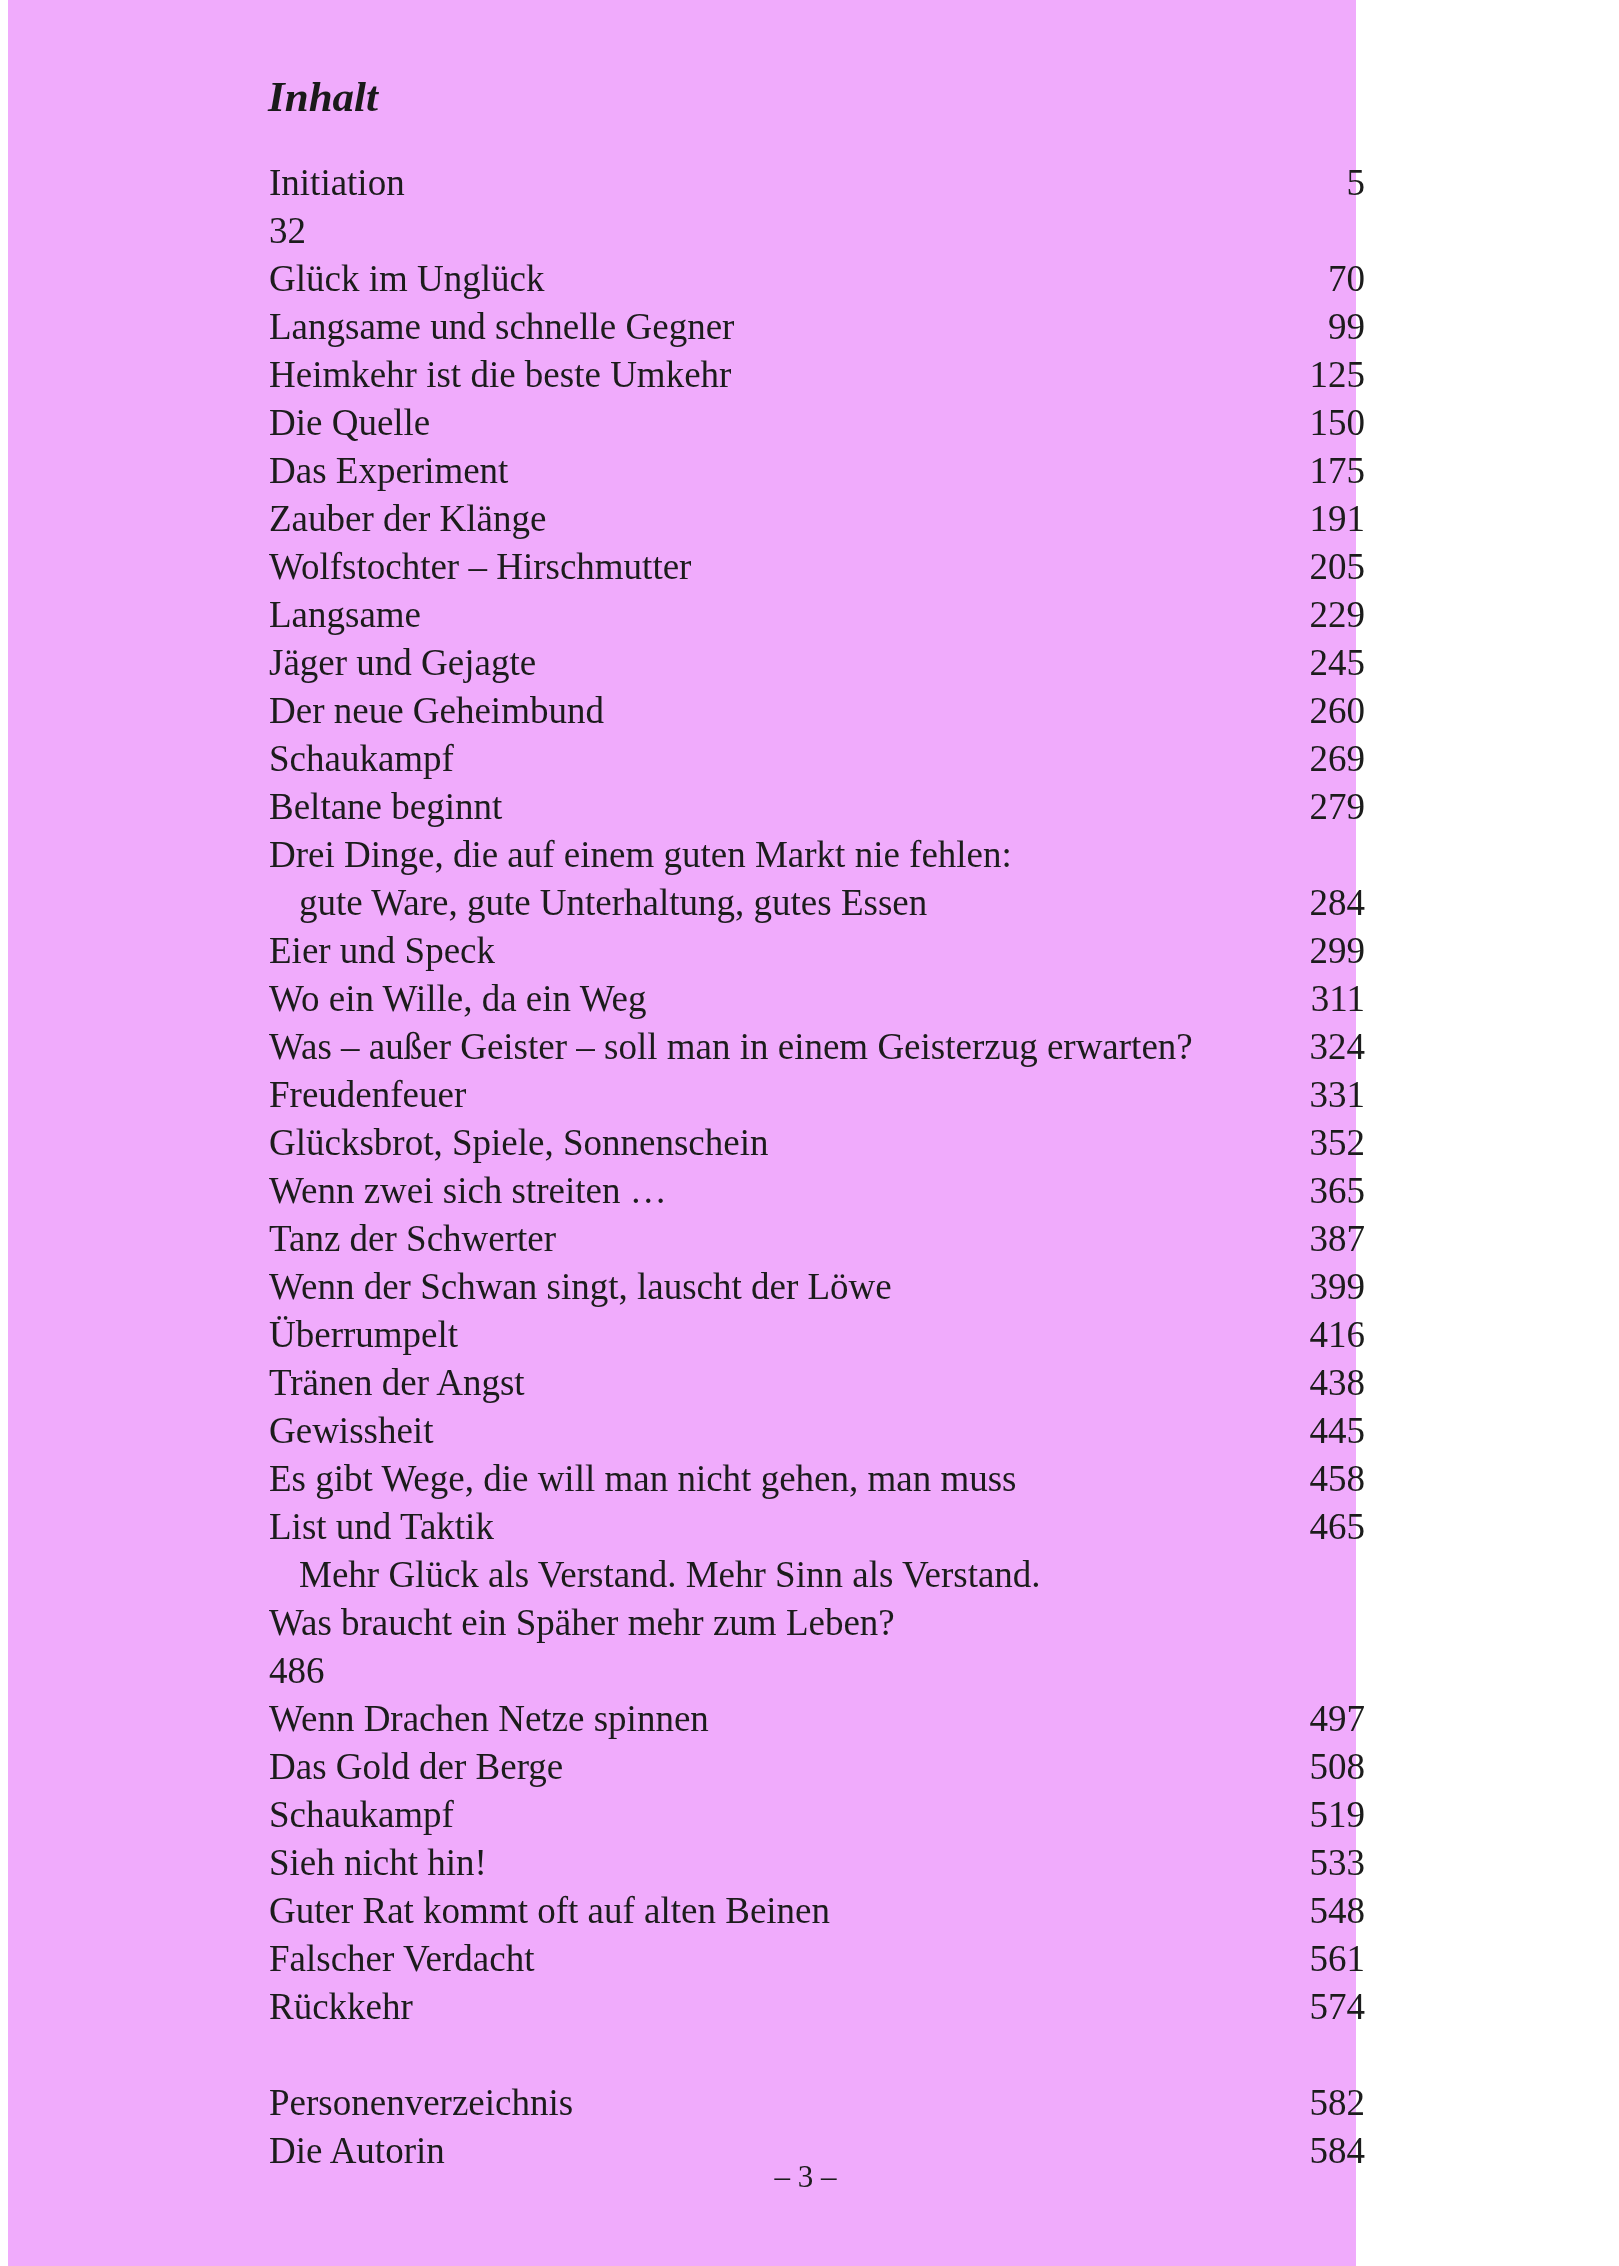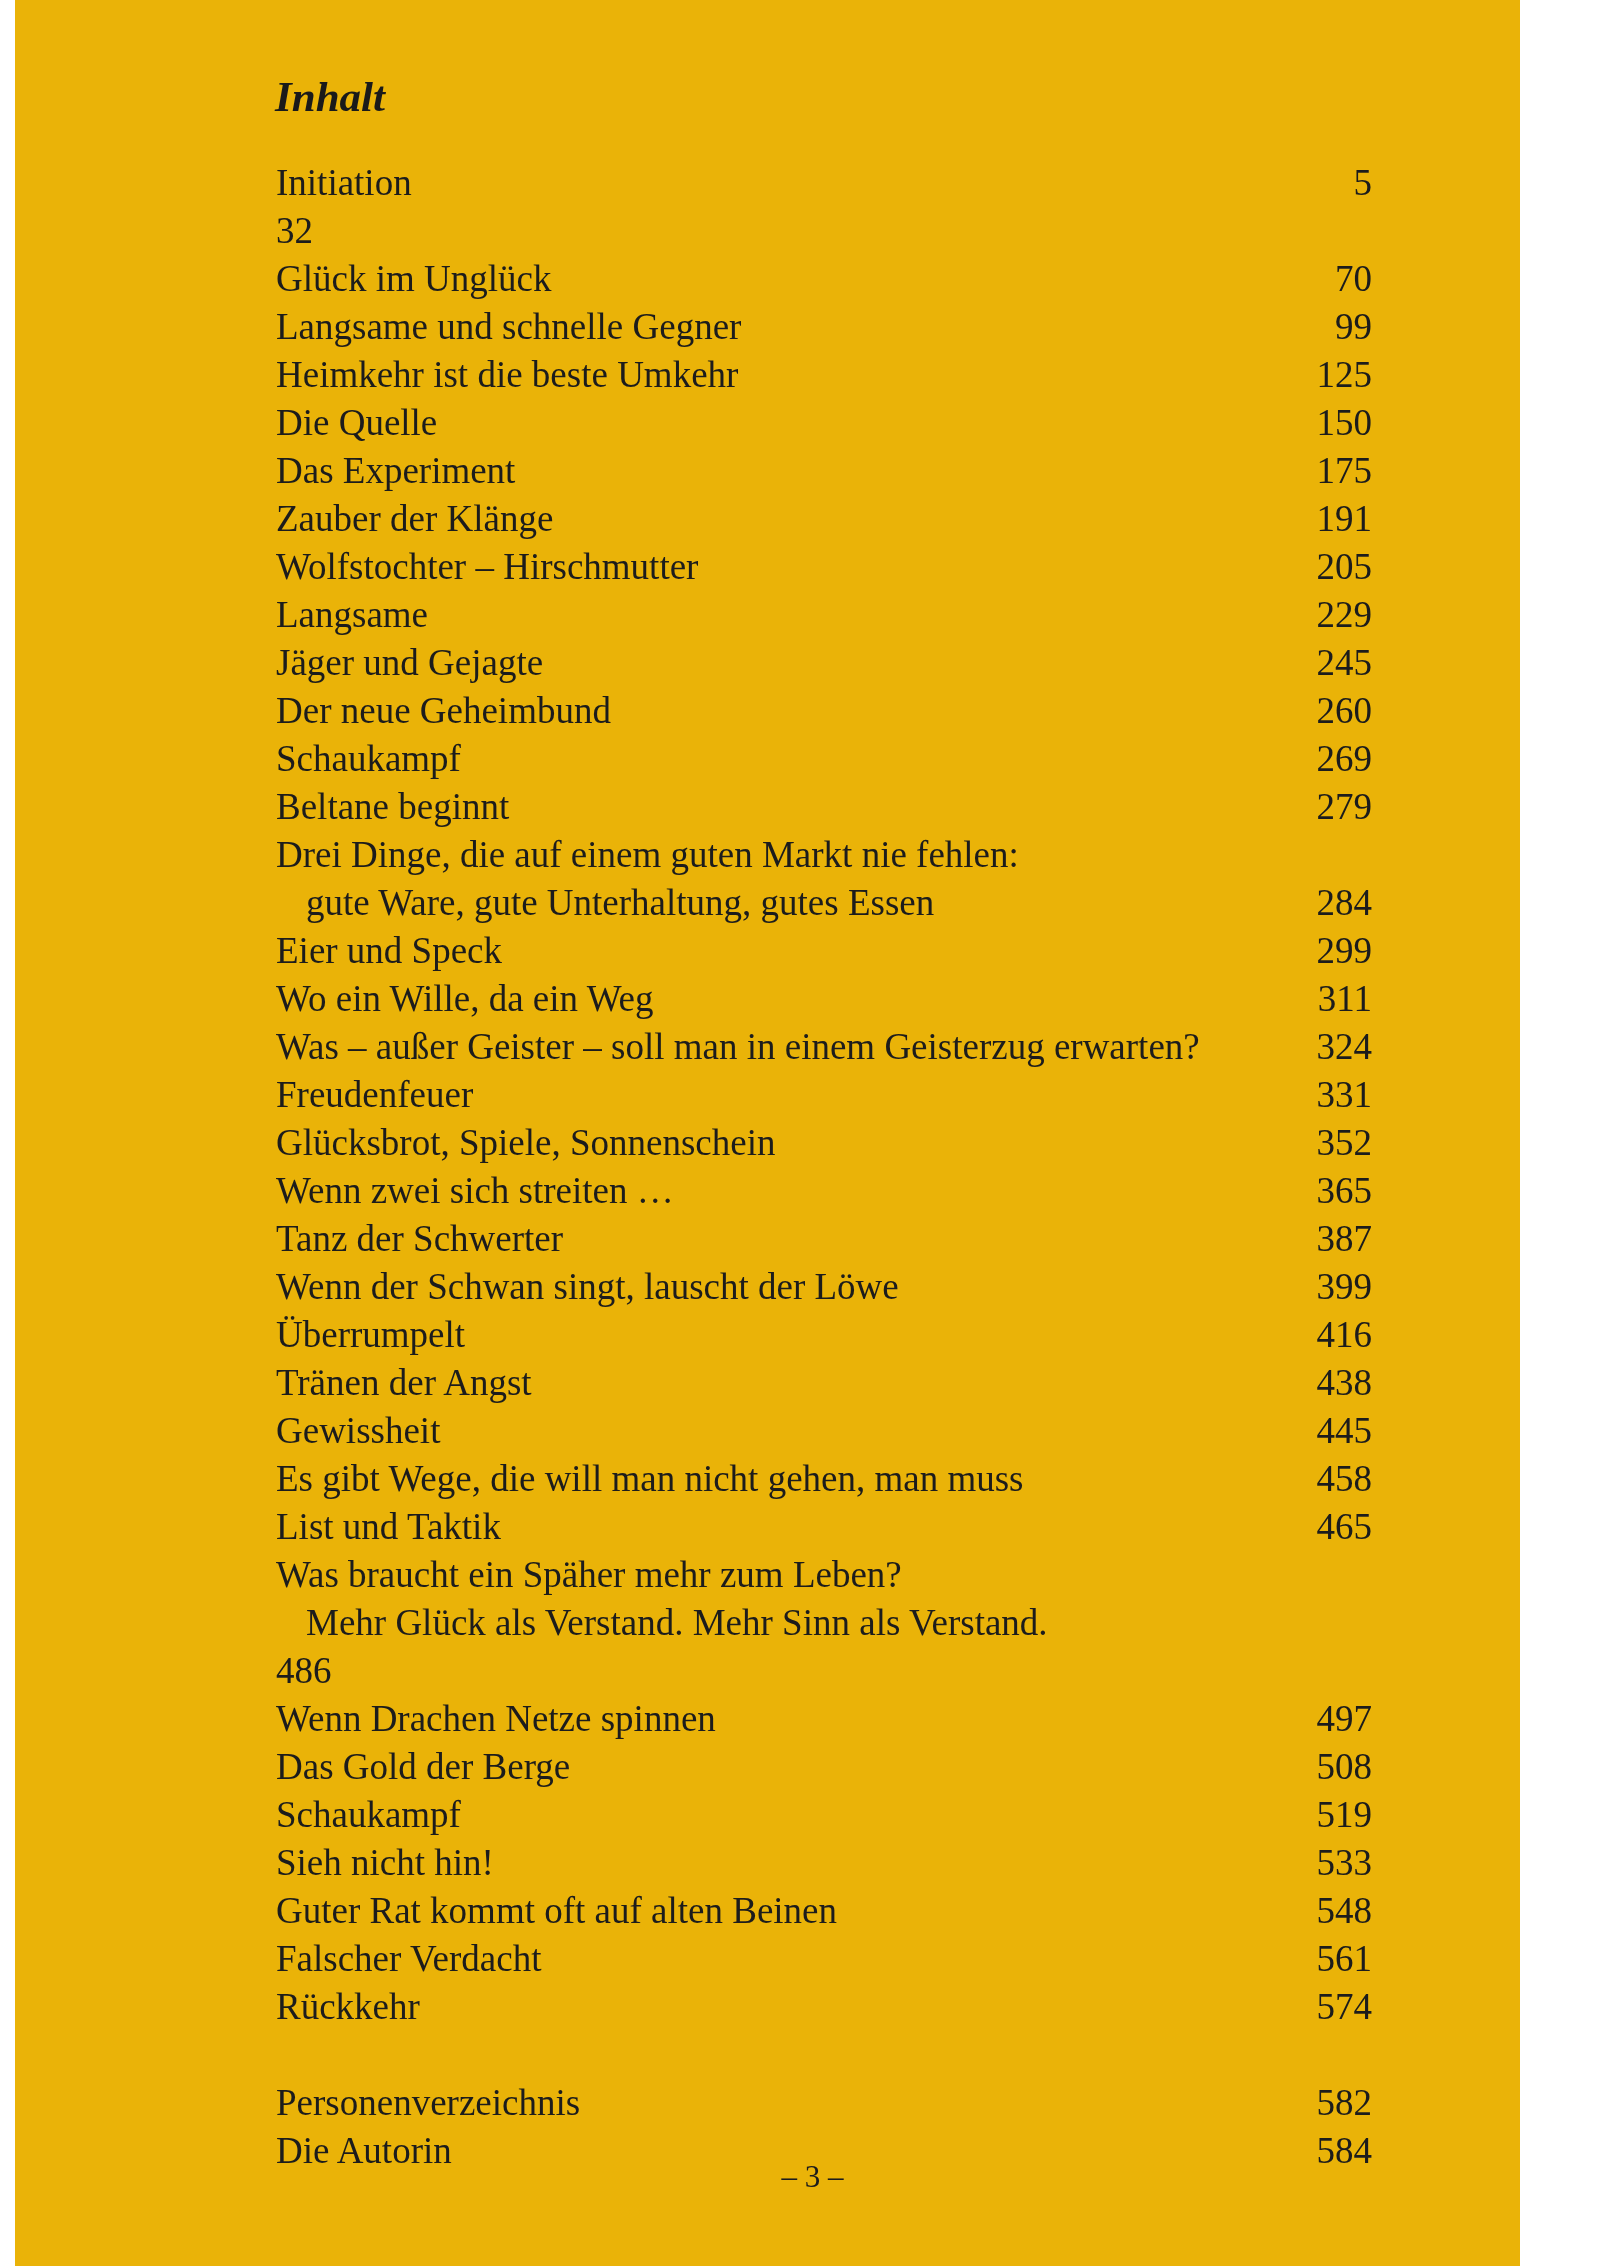--- a/index.html
+++ b/index.html
@@ -10,24 +10,24 @@
   body {
     width: 1619px;
     height: 2266px;
     position: relative;
     overflow: hidden;
     font-family: "Liberation Serif", "DejaVu Serif", serif;
     color: #1c1c1c;
   }
   .page {
     position: absolute;
-    left: 15px; top: 0;
-    width: 1505px;
+    left: 8px; top: 0;
+    width: 1348px;
     height: 2266px;
-    background: #eab308;
+    background: #f0abfc;
   }
   .title {
     position: absolute;
     left: 260px;
     top: 71px;
     font-size: 43px;
     font-weight: bold;
     font-style: italic;
     line-height: 51px;
     margin: 0;
@@ -182,26 +182,26 @@
         <span class="page-num">445</span>
       </li>
       <li class="row">
         <span class="label">Es gibt Wege, die will man nicht gehen, man muss</span>
         <span class="page-num">458</span>
       </li>
       <li class="row">
         <span class="label">List und Taktik</span>
         <span class="page-num">465</span>
       </li>
-      <li class="row">
-        <span class="label">Was braucht ein Späher mehr zum Leben?</span>
-        <span class="page-num"></span>
-      </li>
       <li class="row indent">
         <span class="label">Mehr Glück als Verstand. Mehr Sinn als Verstand.</span>
+        <span class="page-num"></span>
+      </li>
+      <li class="row">
+        <span class="label">Was braucht ein Späher mehr zum Leben?</span>
         <span class="page-num"></span>
       </li>
       <li class="row indent">
         <span class="page-num">486</span>
       </li>
       <li class="row">
         <span class="label">Wenn Drachen Netze spinnen</span>
         <span class="page-num">497</span>
       </li>
       <li class="row">

